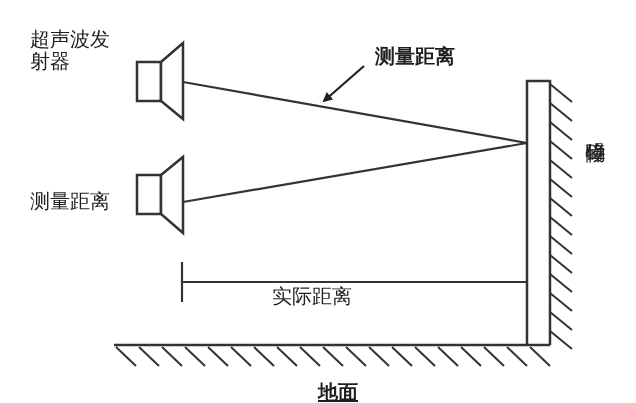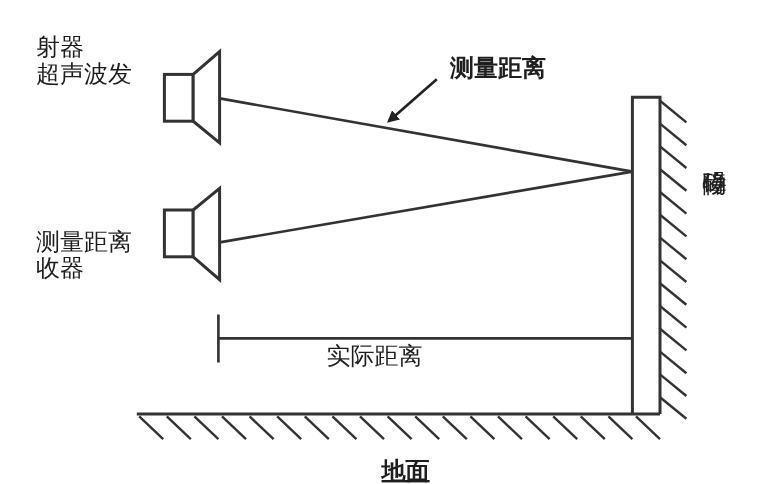--- a/index.html
+++ b/index.html
@@ -81,27 +81,26 @@
       <line x1="438" y1="347" x2="458" y2="366"></line>
       <line x1="461" y1="347" x2="481" y2="366"></line>
       <line x1="484" y1="347" x2="504" y2="366"></line>
       <line x1="507" y1="347" x2="527" y2="366"></line>
       <line x1="530" y1="347" x2="550" y2="366"></line>
     </g>
   </g>
 </svg>
 
 <div class="lbl" style="left:30px; top:28px;">
+  <div>超声波发</div>
   <div>射器</div>
-  <div>超声波发</div>
 </div>
 
 <div class="lbl" style="left:30px; top:190px;">
   <div>测量距离</div>
-  <div>收器</div>
 </div>
 
 <div class="lbl bold" style="left:375px; top:45px;">测量距离</div>
 
 <div class="lbl" style="left:272px; top:285px;">实际距离</div>
 
 <div class="lbl vert" style="left:584px; top:126px;">障碍物</div>
 
 <div class="lbl bold" style="left:318px; top:381px;text-decoration:underline;">地面</div>
 

